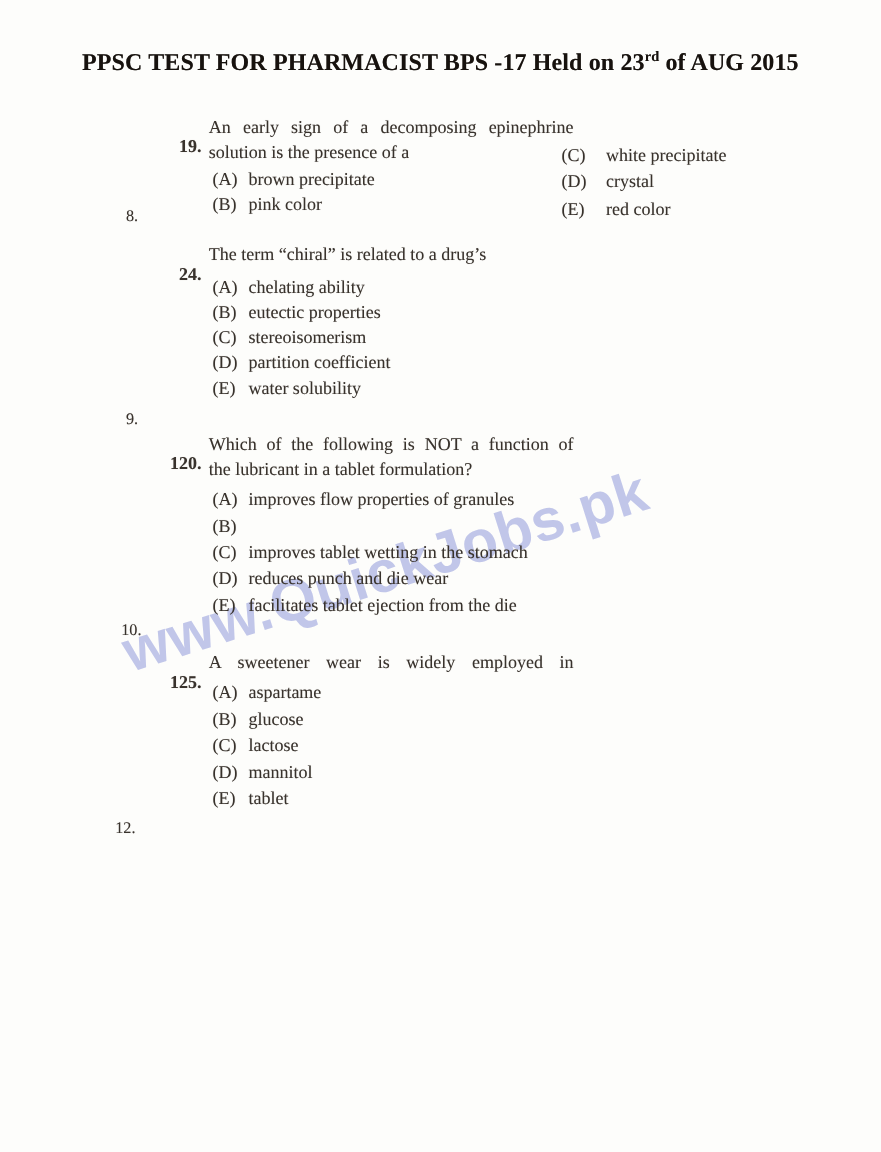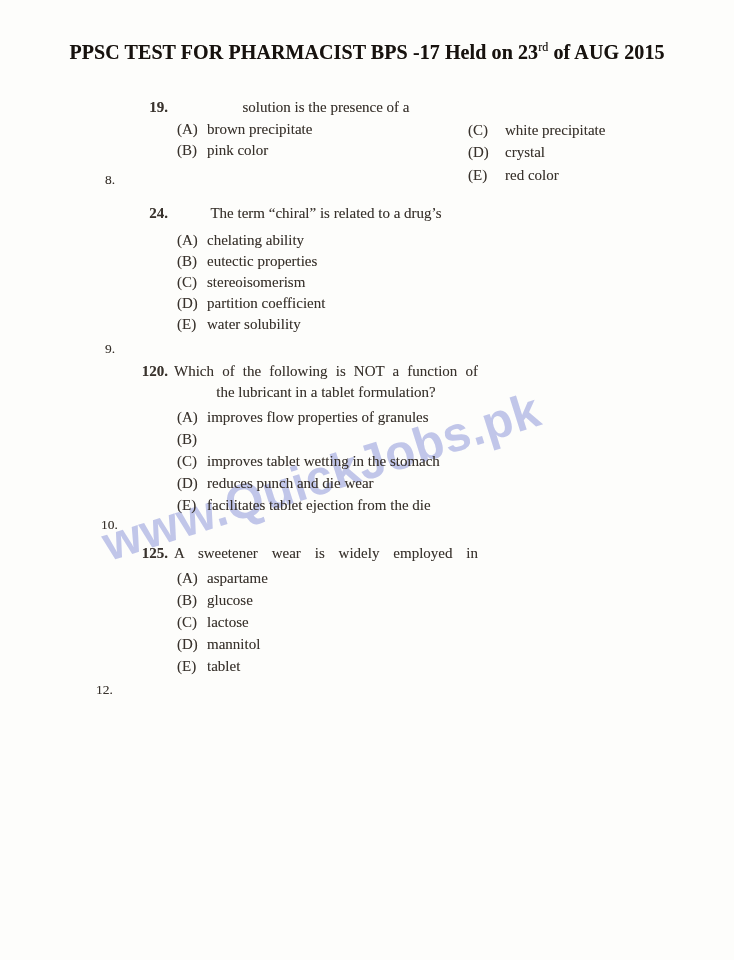--- a/index.html
+++ b/index.html
@@ -17,37 +17,37 @@
     font-weight:700; font-size:49px; letter-spacing:0.5px;
     color:rgba(154,162,222,0.60);
     white-space:nowrap; z-index:1; user-select:none;
   }
   .title {
     position:absolute; top:40px; left:0; width:100%;
     text-align:center; font-size:20px; font-weight:700;
     color:#17120e; z-index:2; letter-spacing:0.1px;
     text-shadow:0 0 0.5px rgba(23,18,14,0.45);
   }
-  .title sup { font-size:12px; font-weight:400;margin-top:47px; }
+  .title sup { font-size:12px; font-weight:700;margin-top:47px; }
   .mnum {
     position:absolute; font-size:13.5px; line-height:16px;
     color:#38322c; z-index:2;
     text-shadow:0 0 0.6px rgba(56,50,44,0.35);
   }
   .q {
     position:absolute; left:134px; z-index:2;
     font-size:15px; line-height:21px;
     text-shadow:0 0 0.6px rgba(56,50,44,0.35);
   }
   .q .num {
-    position:absolute; left:0; top:0; width:34px;
+    position:absolute; left:0; top:16px; width:34px;
     text-align:right; font-weight:700;
   }
   .q .qbody { margin-left:40px; width:304px; }
-  .qline { line-height:21px;text-align:center; }
+  .qline { line-height:21px; }
   .jl { text-align:justify; text-align-last:justify; }
   .opts { margin-left:3px; }
   .opt { display:flex; line-height:21px; }
   .letter { width:25px; flex:none; }
   .otext { margin-left:5px; }
   .q120 .opt, .q125 .opt { margin-bottom:1px; }
   .opts-right {
     position:absolute; z-index:2; font-size:15px; line-height:22.4px;
     text-shadow:0 0 0.6px rgba(56,50,44,0.35);
   }
@@ -65,20 +65,21 @@
   <header class="title"><span>PPSC TEST FOR PHARMACIST BPS -17 Held on 23</span><sup>rd</sup><span> of AUG 2015</span></header>
 
   <div class="mnum" style="left:105px; top:172px">8.</div>
   <div class="mnum" style="left:105px; top:341px">9.</div>
   <div class="mnum" style="left:101px; top:517px">10.</div>
   <div class="mnum" style="left:96px; top:682px">12.</div>
 
   <section class="q" style="top:97px">
     <div class="num">19.</div>
     <div class="qbody">
+      <div class="qline jl">An early sign of a decomposing epinephrine</div>
       <div class="qline">solution is the presence of a</div>
       <div class="opts" style="margin-top:1px">
         <div class="opt">
           <div class="letter">(A)</div>
           <div class="otext">brown precipitate</div>
         </div>
         <div class="opt">
           <div class="letter">(B)</div>
           <div class="otext">pink color</div>
         </div>

